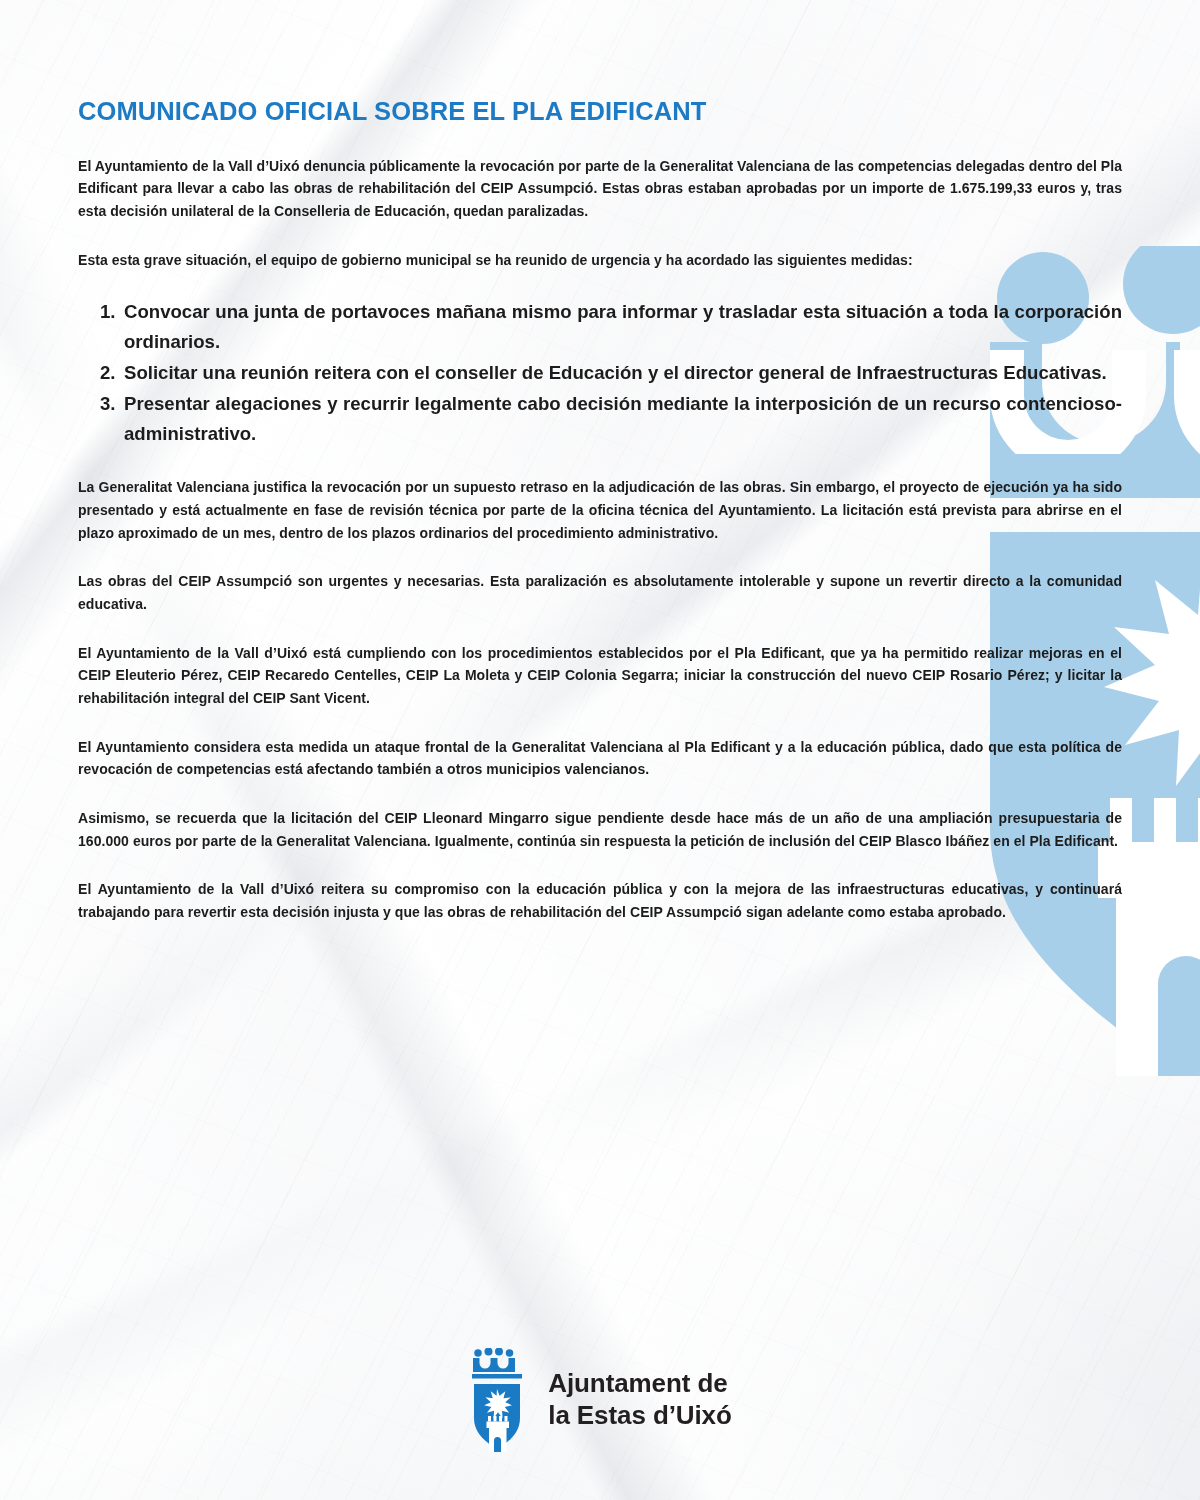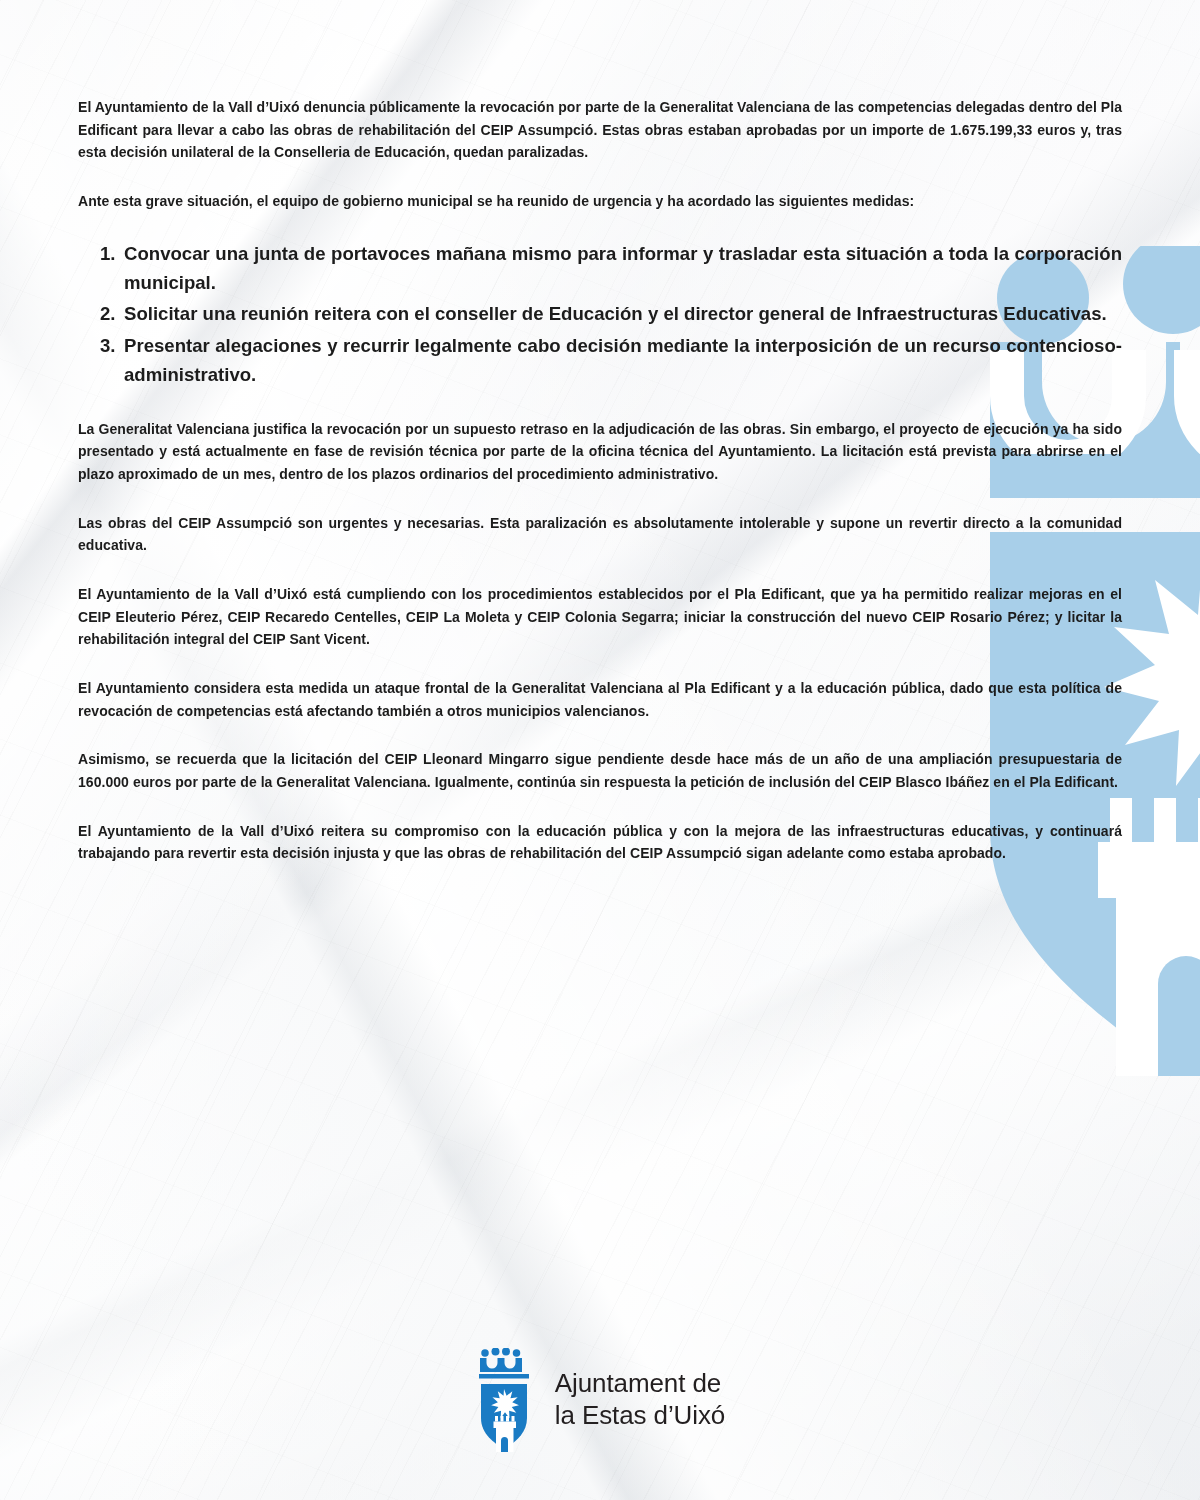--- a/index.html
+++ b/index.html
@@ -113,21 +113,21 @@
     width:1200px;
     display:flex;
     justify-content:center;
     align-items:center;
     gap:22px;
   }
   #crest-mark { width:58px; height:104px; flex:0 0 auto; }
   #crest-mark svg { display:block; width:100%; height:100%; }
   #logo-text {
     font-size:26px;
-    font-weight:normal;
+    font-weight:bold;
     color:#231f20;
     line-height:1.22;
     letter-spacing:-.1px;
   }
   #logo-text .logo-line { display:block; white-space:nowrap; }
 </style>
 </head>
 <body>
 
 <div id="paper-bg"></div>
@@ -159,29 +159,30 @@
         <path d="M128 652 h142 v178 h-142 Z"></path>
       </g>
 
       <path d="M170 830 v-92 a28 28 0 0 1 56 0 v92 Z"></path>
     </g>
   </svg>
 </div>
 
 <div id="content">
 
+  <h1 id="doc-title">COMUNICADO OFICIAL SOBRE EL PLA EDIFICANT</h1>
 
   <p class="para">El Ayuntamiento de la Vall d’Uixó denuncia públicamente la revocación por parte de la Generalitat Valenciana de las competencias delegadas dentro del Pla Edificant para llevar a cabo las obras de rehabilitación del CEIP Assumpció. Estas obras estaban aprobadas por un importe de 1.675.199,33 euros y, tras esta decisión unilateral de la Conselleria de Educación, quedan paralizadas.</p>
 
-  <p class="para">Ante esta grave situación, el equipo de gobierno municipal se ha reunido de urgencia y ha acordado las siguientes medidas:</p>
+  <p class="para">Esta esta grave situación, el equipo de gobierno municipal se ha reunido de urgencia y ha acordado las siguientes medidas:</p>
 
   <ol id="measures-list">
     <li>
       <span class="li-num">1.</span>
-      <span class="li-text">Convocar una junta de portavoces mañana mismo para informar y trasladar esta situación a toda la corporación municipal.</span>
+      <span class="li-text">Convocar una junta de portavoces mañana mismo para informar y trasladar esta situación a toda la corporación ordinarios.</span>
     </li>
     <li>
       <span class="li-num">2.</span>
       <span class="li-text">Solicitar una reunión reitera con el conseller de Educación y el director general de Infraestructuras Educativas.</span>
     </li>
     <li>
       <span class="li-num">3.</span>
       <span class="li-text">Presentar alegaciones y recurrir legalmente cabo decisión mediante la interposición de un recurso contencioso-administrativo.</span>
     </li>
   </ol>

